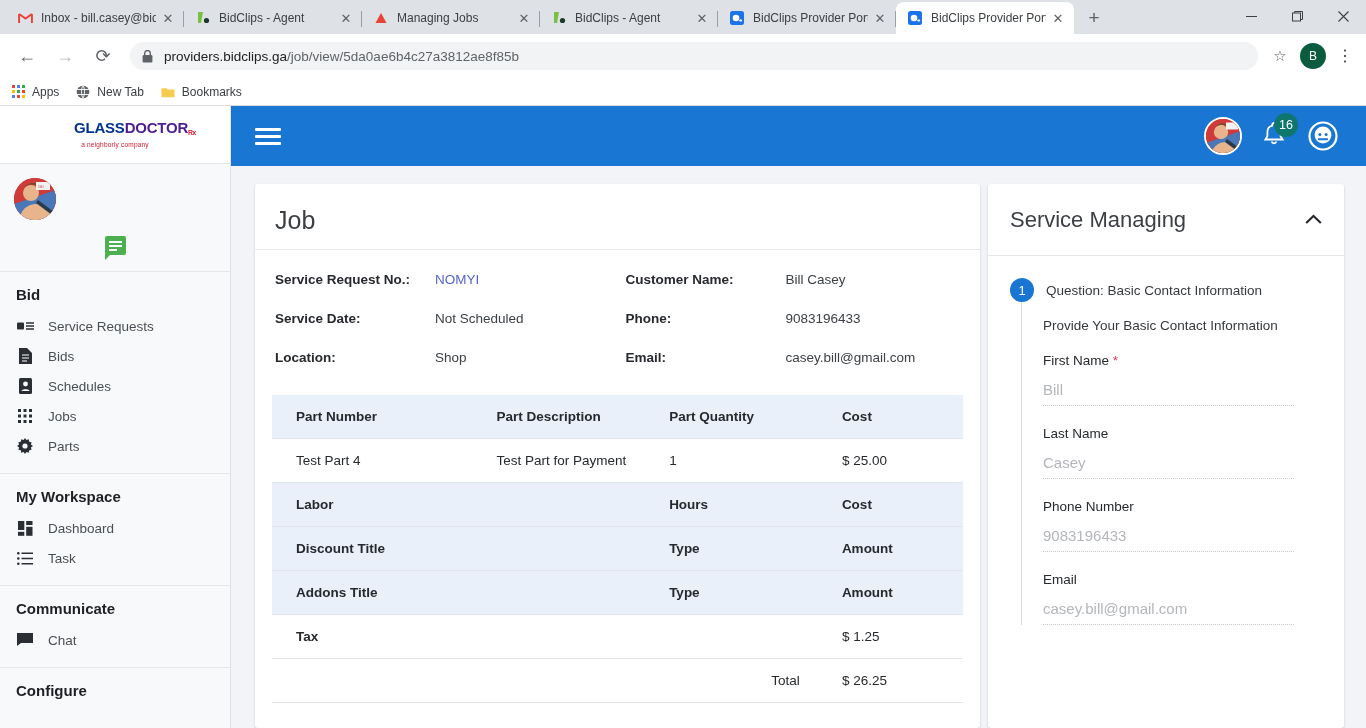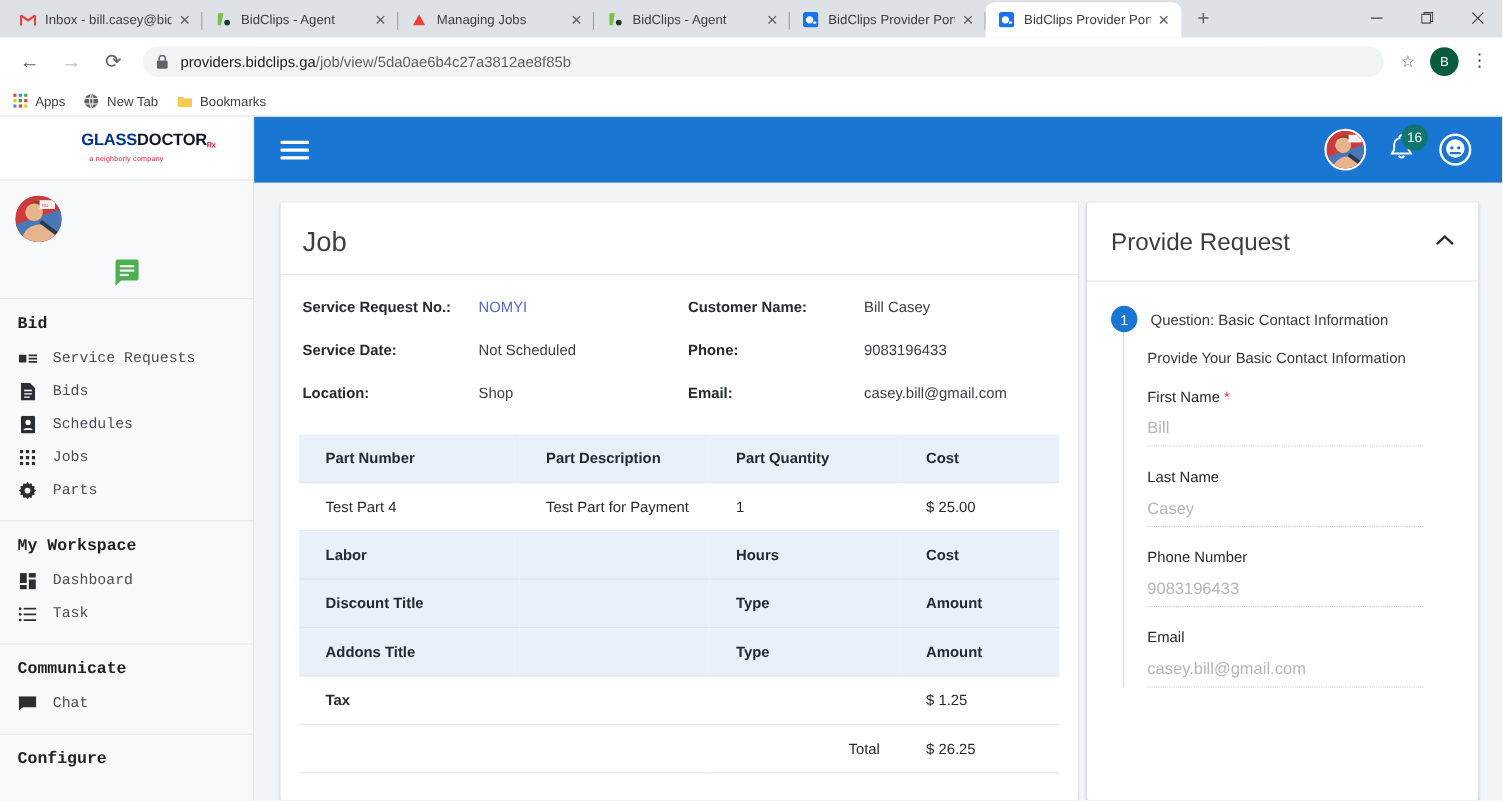--- a/index.html
+++ b/index.html
@@ -101,21 +101,21 @@
     border-right: 1px solid #e0e2e6;
     display: flex; flex-direction: column; overflow: hidden;
   }
   .logo-wrap {
     height: 58px; display: flex; align-items: center; justify-content: center;
     border-bottom: 1px solid #e4e6ea; background:#fff;
   }
   .logo { text-align: center; line-height: 1; }
   .logo .l1 { font-size: 15px; font-weight: bold; letter-spacing: -0.2px; }
   .logo .l1 .g { color: #00338d; margin-left: 40px; }
-  .logo .l1 .d { color: #0f172a; }
+  .logo .l1 .d { color: #4c1d95; }
   .logo .l1 .rx { color: #d6182c; font-size: 10px; vertical-align: sub;}
   .logo .l2 { font-size: 6.5px; color: #d6182c; margin-top: 3px; letter-spacing: 0.2px;}
 
   .profile-block {
     padding: 14px 0 16px 0; border-bottom: 1px solid #e4e6ea;
   }
   .profile-row { display: flex; align-items: flex-start; padding: 0 14px; }
   .avatar-lg {
     width: 42px; height: 42px; border-radius: 50%; flex: 0 0 42px;
     overflow: hidden; margin-right: 10px; background: #c13b3b;
@@ -131,21 +131,21 @@
   }
   .chat-sq::after {
     content:""; position:absolute; left:0; bottom:-5px;
     border-left: 6px solid #4caf50; border-bottom: 6px solid transparent;
   }
   .chat-sq i { position:absolute; left:4px; height:2px; background:#f8f9fb; display:block; }
   .chat-sq i.a { top:5px; width:13px; }
   .chat-sq i.b { top:9px; width:13px; }
   .chat-sq i.c { top:13px; width:8px; }
 
-  .navgroup { padding: 14px 0 12px 0; border-bottom: 1px solid #e4e6ea; font-family: Liberation Mono, monospace; }
+  .navgroup { padding: 14px 0 12px 0; border-bottom: 1px solid #e4e6ea; }
   .navgroup.last { border-bottom: none; }
   .grouptitle { font-size: 15px; font-weight: bold; color: #1f2024; padding: 0 16px 8px 16px; }
   .navitem {
     display: flex; align-items: center; height: 30px; padding: 0 16px;
     font-size: 13.5px; color: #4a4f54; cursor: default;
   }
   .navitem .ic {
     width: 18px; flex: 0 0 18px; margin-right: 14px;
     display: flex; align-items: center; justify-content: center; color: #2b2f33;
   }
@@ -656,21 +656,21 @@
               <td></td>
               <td class="total-label">Total</td>
               <td>$ 26.25</td>
             </tr>
           </tbody>
             </table>
         </div>
 
         <div class="card sr-card">
           <div class="sr-head">
-            <span class="sr-title">Provide Request</span>
+            <span class="sr-title">Service Managing</span>
             <span class="sr-chev">
               <svg width="17" height="11" viewBox="0 0 17 11">
                   <path d="M1.2 9L8.5 2l7.3 7" fill="none" stroke="#26292d" stroke-width="2.1"></path>
                 </svg>
             </span>
           </div>
 
           <div class="sr-body">
             <div class="q-row">
               <span class="q-num">1</span>

